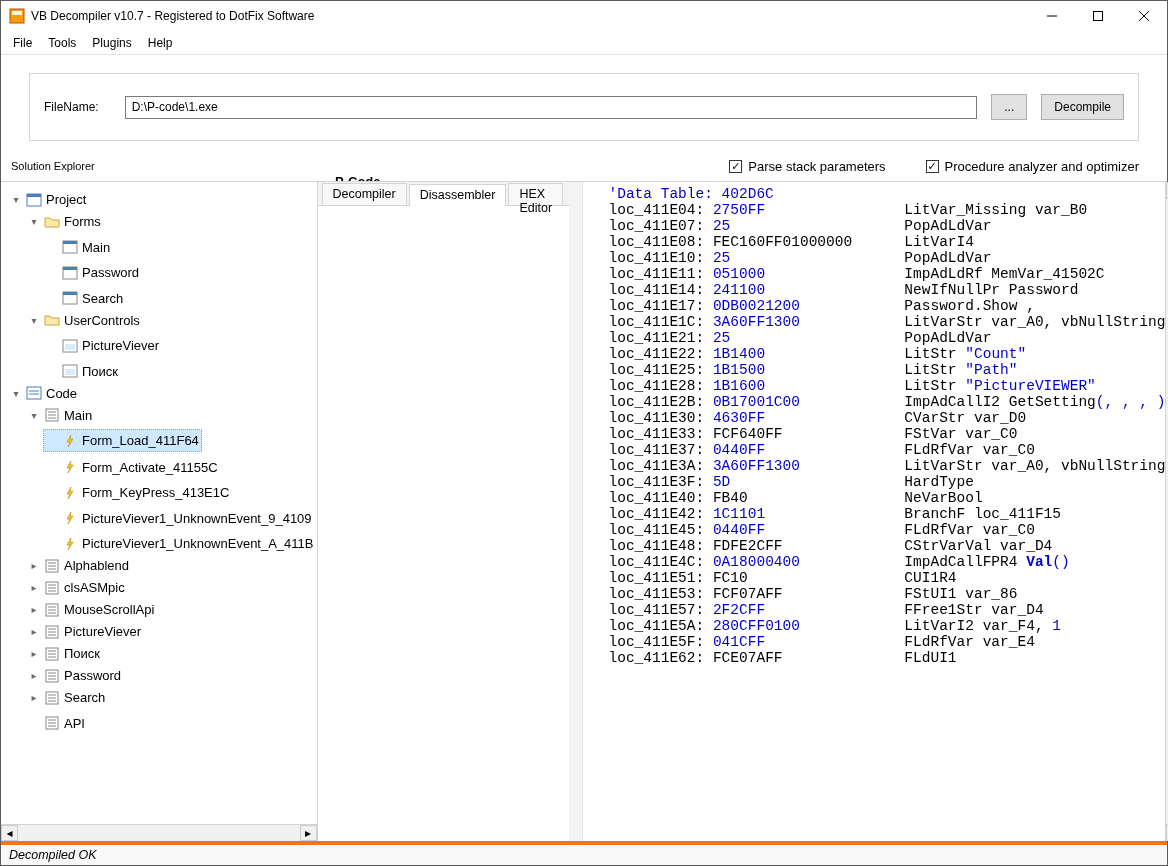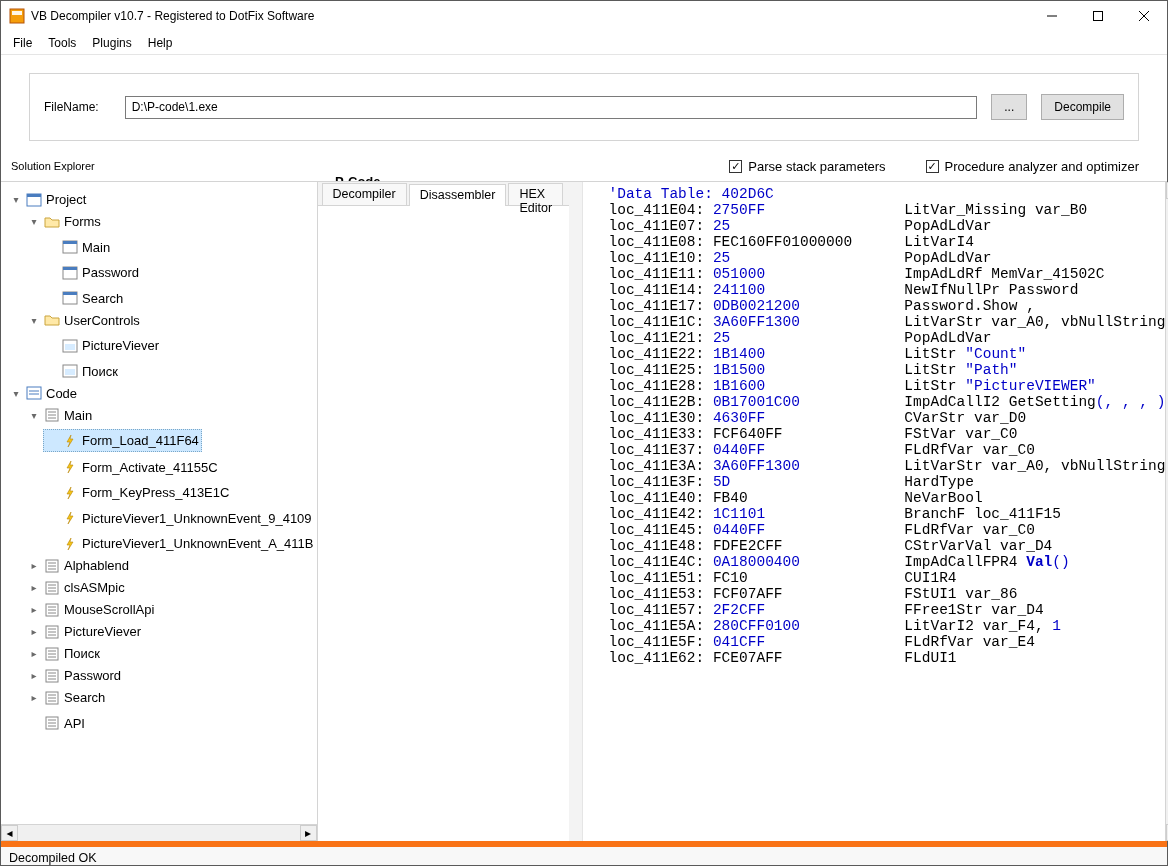--- a/index.html
+++ b/index.html
@@ -62,21 +62,21 @@
   .code .txt { color: #000; }
   .code .kw { color: #0000c8; font-weight: bold; }
   .code .str { color: #0000c8; }
   .code .cmt { color: #0000c8; }
   .vscroll { width: 17px; background: #f0f0f0; border-left: 1px solid #d4d4d4; position: relative; display:flex; flex-direction:column;}
   .vscroll .varrow { height:17px; width:100%; display:flex; align-items:center; justify-content:center; background:#f0f0f0; border:1px solid #cdcdcd;}
   .vscroll .vtrack { flex:1; position:relative; }
   .vscroll .vthumb { position:absolute; left:2px; right:2px; top:0; height:120px; background:#cdcdcd; border:1px solid #a6a6a6;}
 
   
-  .statusbar { height: 24px; border-top: 6px solid #f97316; display: flex; align-items: flex-end; padding: 0 8px; font-size: 12.5px; background: #f8f8f8;}
+  .statusbar { height: 24px; border-top: 4px solid #f97316; display: flex; align-items: center; padding: 0 8px; font-size: 12.5px; background: #f8f8f8; font-style: italic;}
 
   
   svg { display: block; }
 </style>
 </head>
 <body>
 
 <div class="window">
 
   <div class="titlebar">

